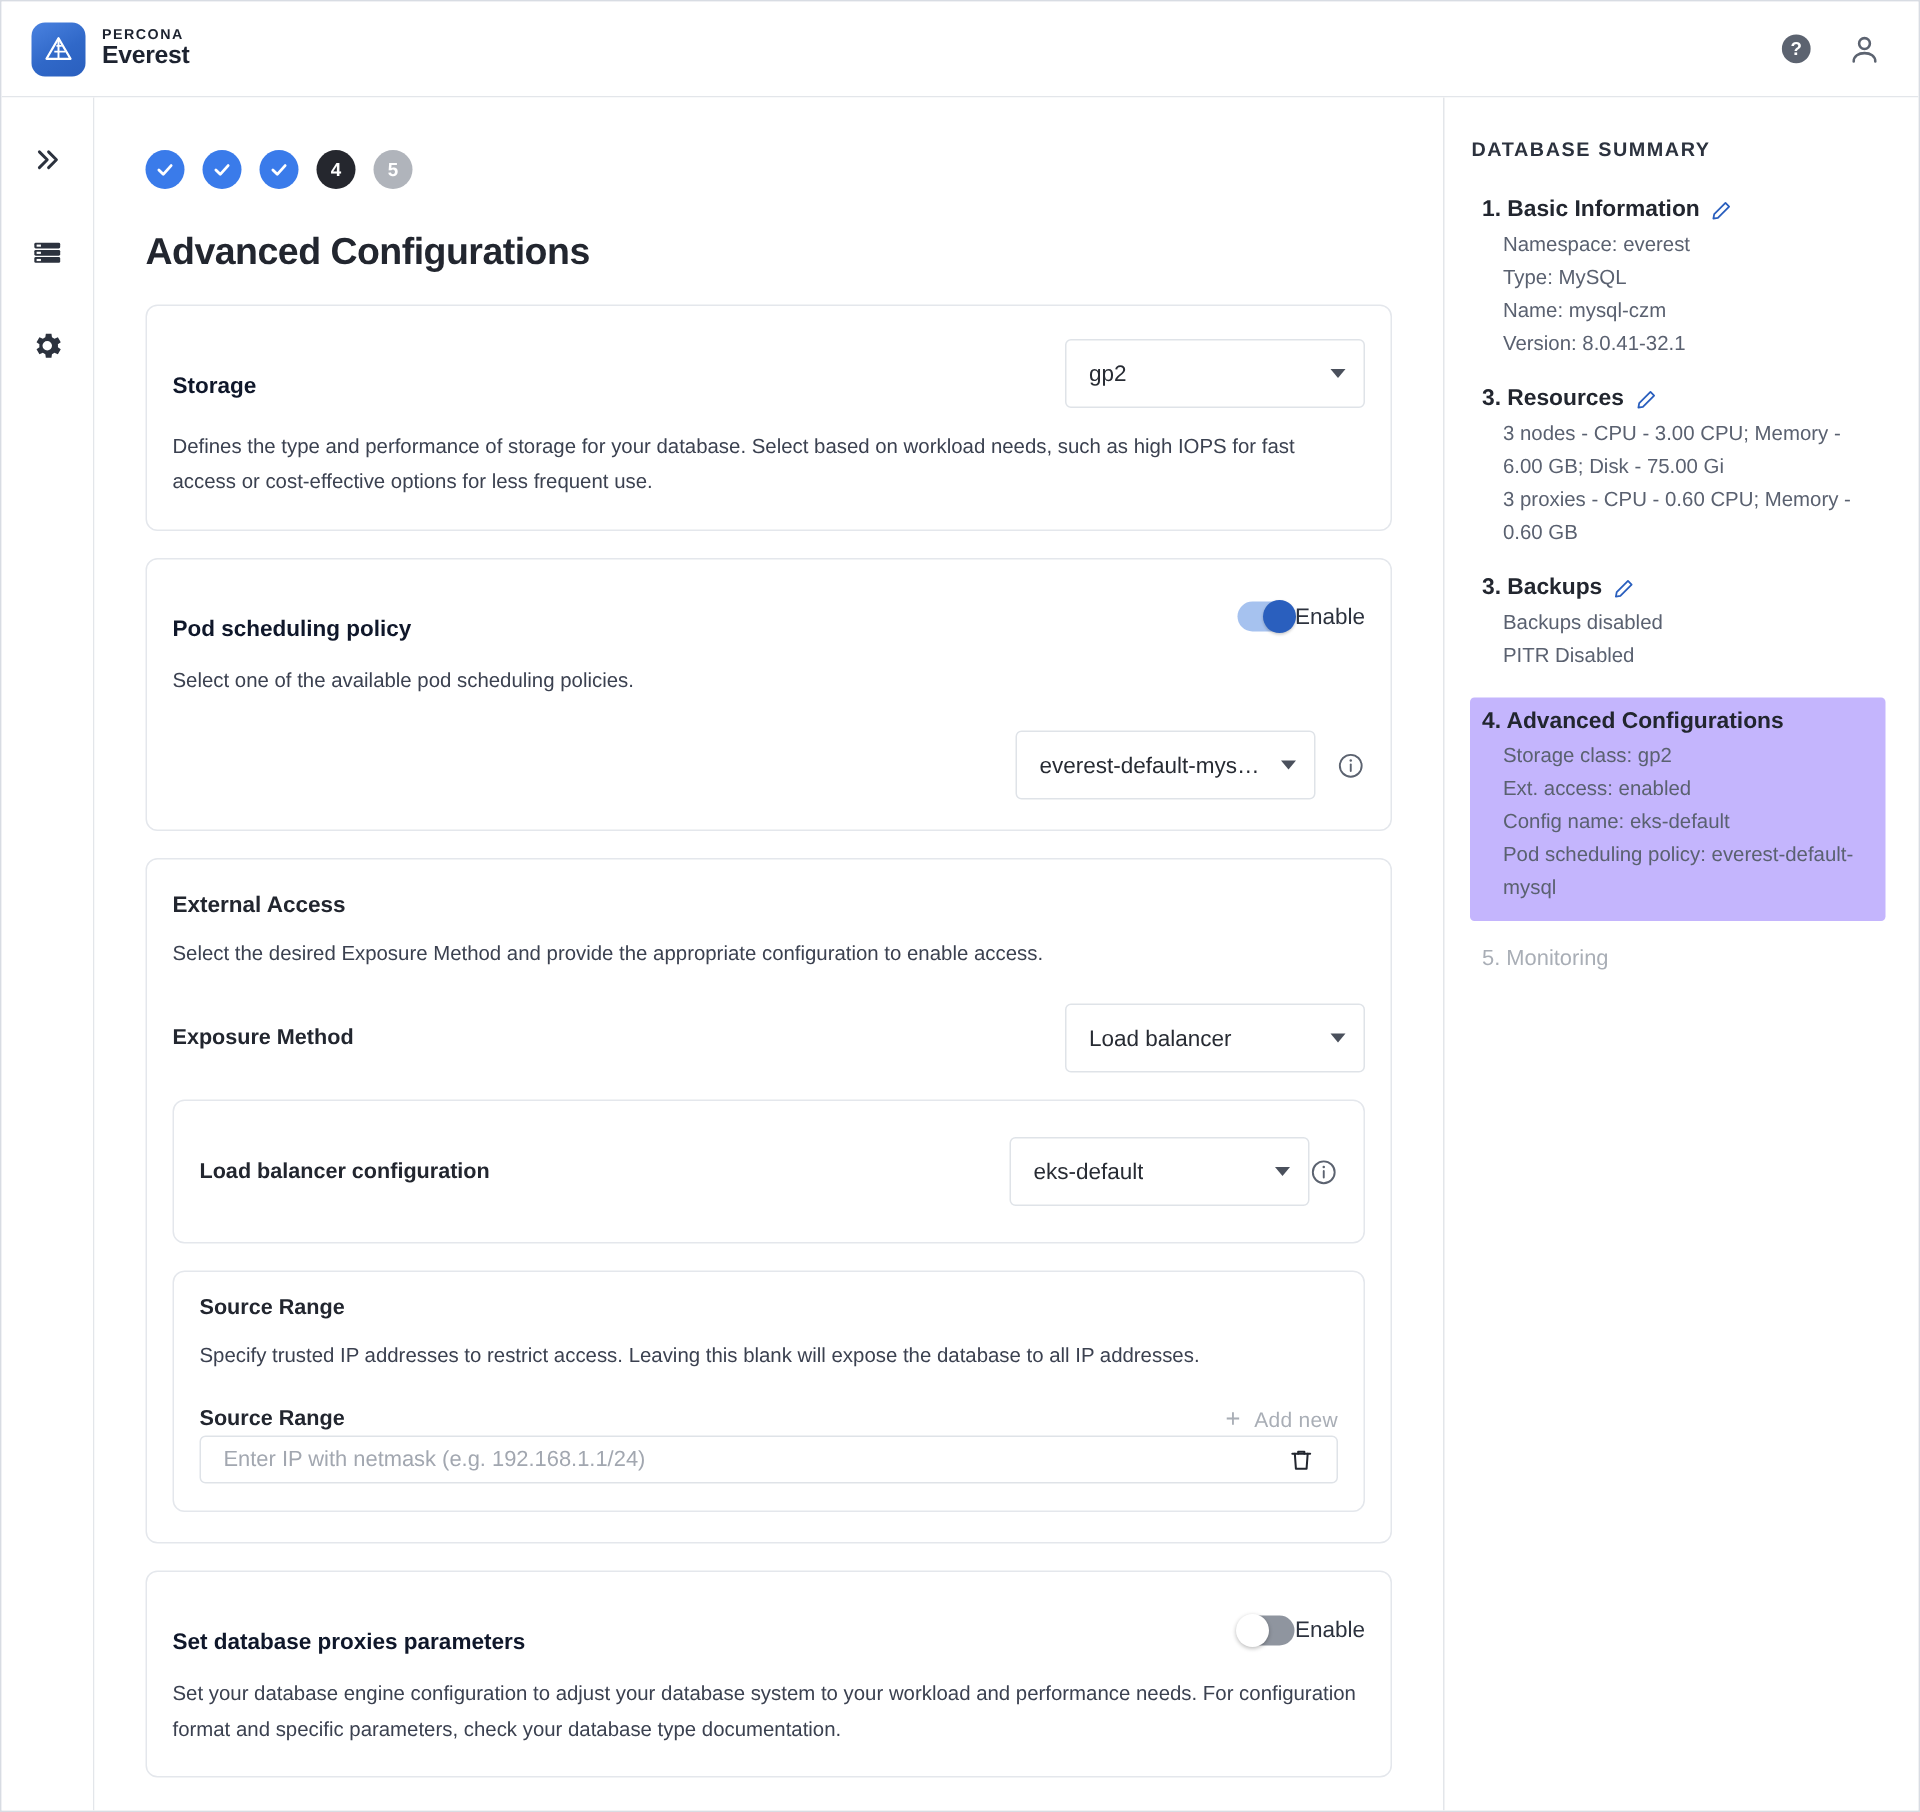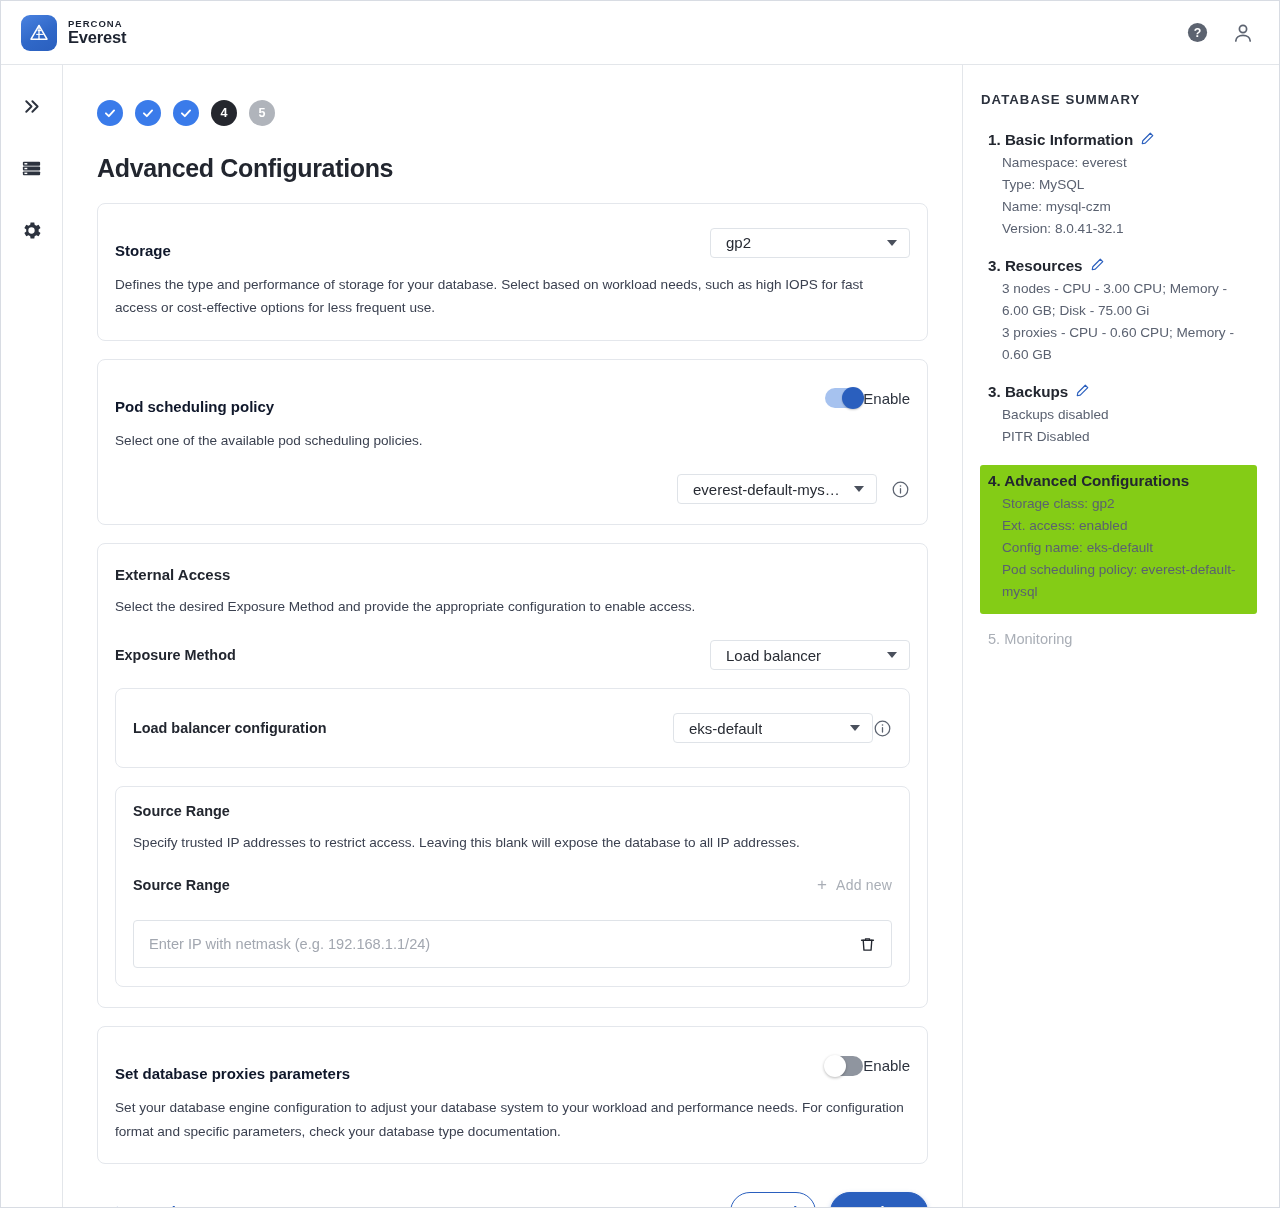--- a/index.html
+++ b/index.html
@@ -81,21 +81,21 @@
   }
   .card-row { display: flex; align-items: center; justify-content: space-between; }
   .card-title { font-size: 15px; font-weight: 700; color: #0f172a; margin-top: 16px; }
   .card-desc {
     font-size: 13.6px; color: #3b4150; line-height: 1.72;
     margin-top: 14px; max-width: 790px;
   }
 
   
   .select {
-    border: 1px solid #dfe3e8; border-radius: 4px; height: 30px;
+    border: 1px solid #dfe3e8; border-radius: 4px; height: 46px;
     min-width: 200px; display: flex; align-items: center;
     justify-content: space-between; padding: 0 12px 0 15px;
     font-size: 15px; color: #272b33; background: #fff; cursor: pointer;
   }
   .select.w198 { width: 198px; }
   .select.w174 { width: 174px; }
   .select .val { overflow: hidden; text-overflow: ellipsis; white-space: nowrap; }
   .caret {
     width: 0; height: 0; flex: none; margin-left: 8px;
     border-left: 5px solid transparent; border-right: 5px solid transparent;
@@ -134,21 +134,21 @@
     margin-top: 22px;
   }
   .field-label { font-size: 14.4px; font-weight: 700; color: #22262f; }
   .add-new {
     display: flex; align-items: center; gap: 9px;
     font-size: 14px; color: #a9aeb6; cursor: pointer; letter-spacing: .2px;
   }
   .plus { font-size: 17px; line-height: 1; color: #a9aeb6; }
 
   .text-input {
-    margin-top: 27px; height: 48px; border: 1px solid #dfe3e8; border-radius: 4px;
+    margin-top: 3px; height: 32px; border: 1px solid #dfe3e8; border-radius: 4px;
     display: flex; align-items: center; justify-content: space-between;
     padding: 0 14px 0 15px; background: #fff;
   }
   .text-input .ph { font-size: 14.6px; color: #a2a7b0; }
 
   .footer {
     display: flex; align-items: center; justify-content: space-between;
     margin-top: 28px; padding-bottom: 20px;
   }
   .prev {
@@ -171,23 +171,23 @@
   .summary {
     position: absolute; right: 0; top: 64px; width: 317px; bottom: 0;
     border-left: 1px solid #e3e6ea; background: #fff;
     padding: 27px 22px 0 17px; overflow: hidden;
   }
   .summary-head {
     font-size: 13.2px; font-weight: 700; letter-spacing: 1.05px;
     color: #2c323e; text-transform: uppercase; margin-bottom: 24px; padding-left: 1px;
   }
   .sum-sec { margin-bottom: 17px; padding: 0 6px 0 8px; }
-  .sum-sec.highlight { background: #84cc16; border-radius: 3px; padding: 7px 6px 11px 8px; margin-left: 0; }
+  .sum-sec.highlight { background: #c4b5fd; border-radius: 3px; padding: 7px 6px 11px 8px; margin-left: 0; }
   .sum-sec-title {
-    display: flex; align-items: flex-start; gap: 7px;
+    display: flex; align-items: flex-end; gap: 7px;
     font-size: 15.2px; font-weight: 700; color: #22262f; margin-bottom: 4px;
   }
   .sum-sec-title.muted { color: #a9aeb6; font-weight: 400; font-size: 14.6px; }
   .sum-line {
     font-size: 13.6px; color: #5a6170; line-height: 1.62; padding-left: 14px;
   }
   .pencil { cursor: pointer; display: inline-flex; }
 </style>
 </head>
 <body>

